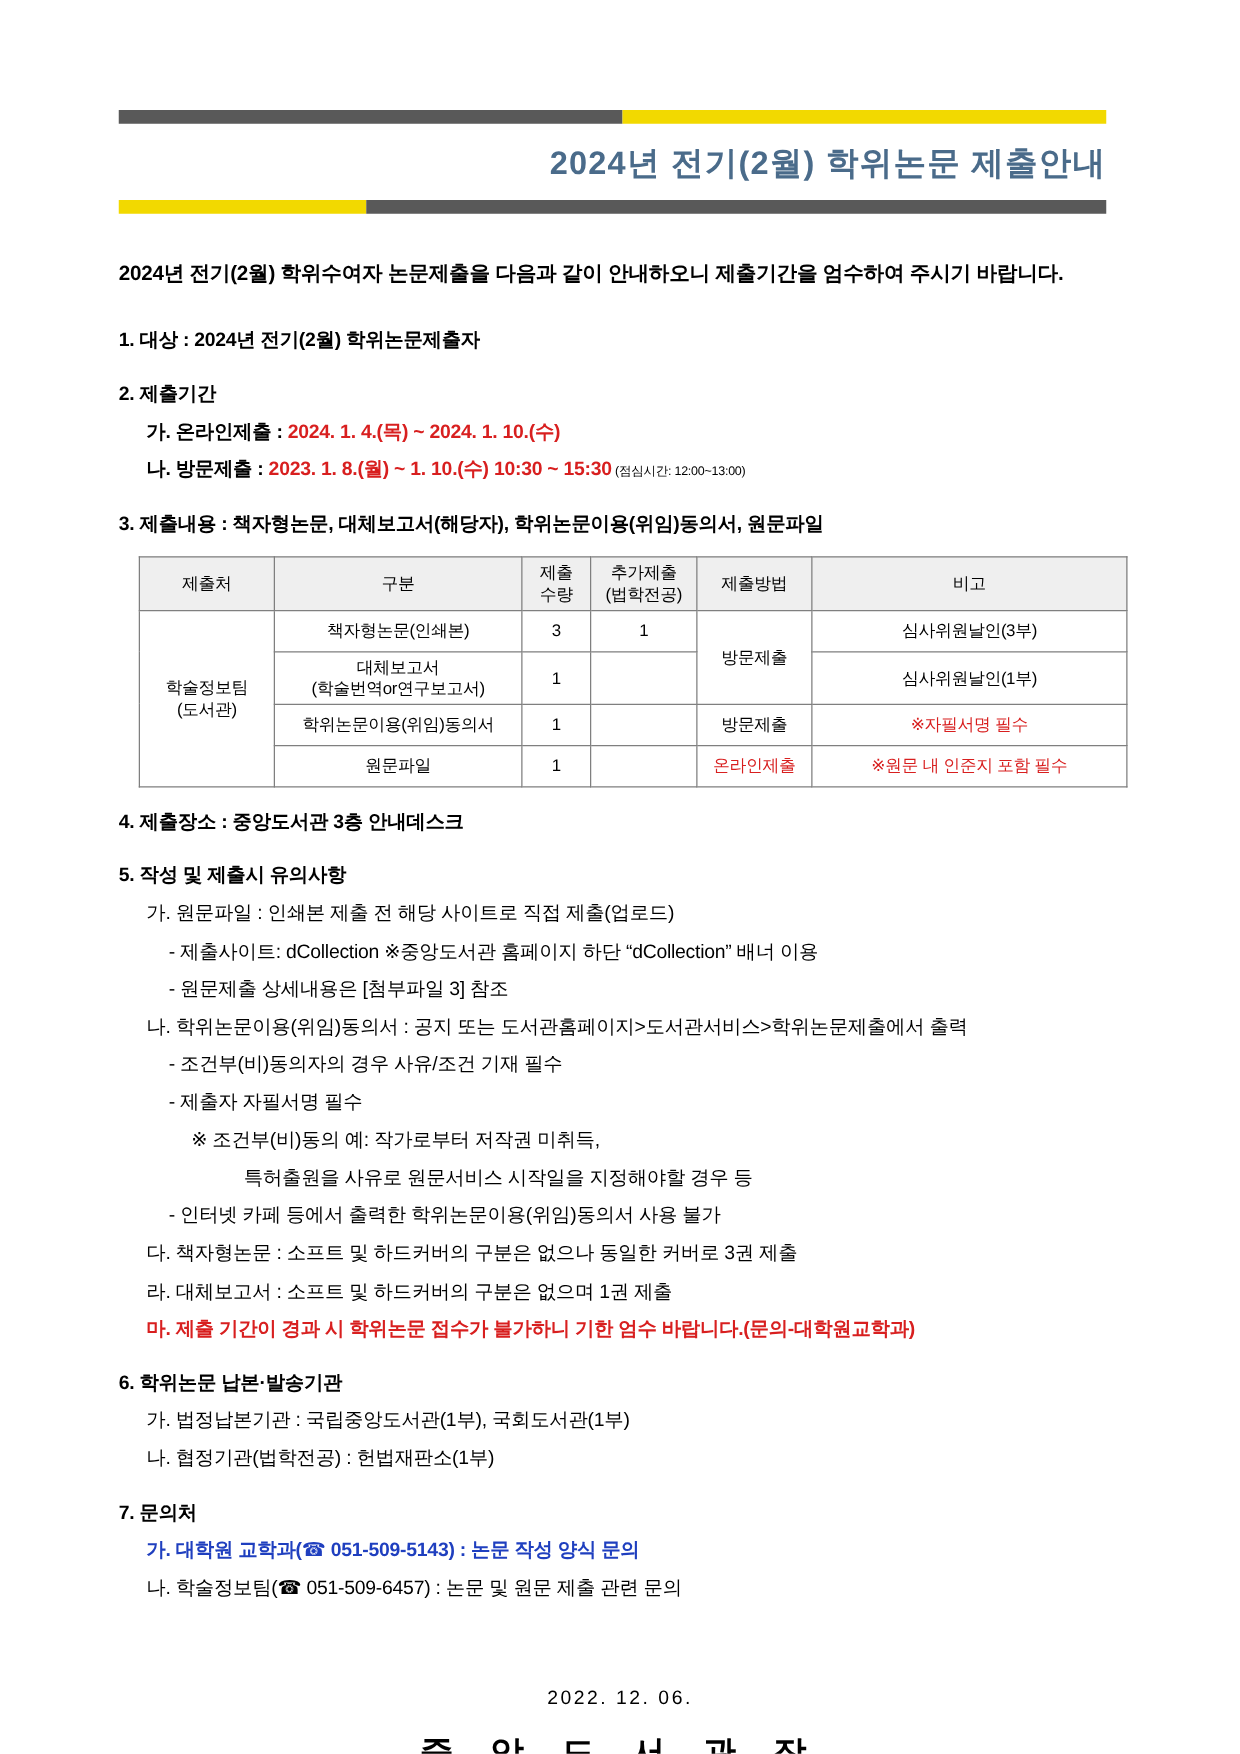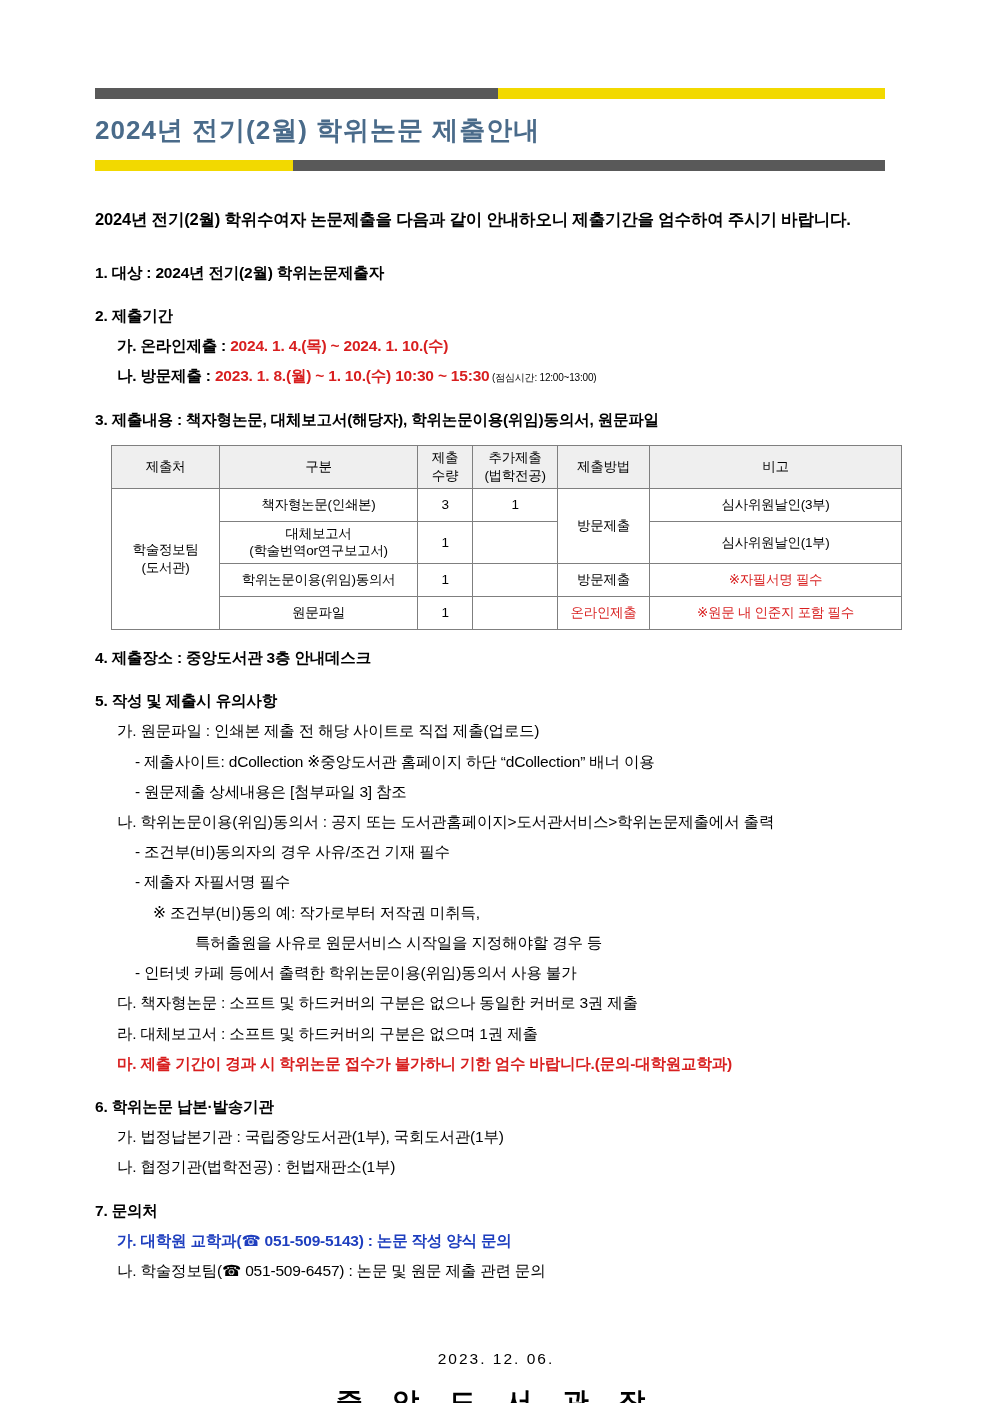--- a/index.html
+++ b/index.html
@@ -34,21 +34,21 @@
     display: flex;
     width: 100%;
   }
   .bar .seg-gray { background: #595959; }
   .bar .seg-yellow { background: #f2d900; }
   .bar-top .seg-gray { width: 51%; }
   .bar-top .seg-yellow { width: 49%; }
   .bar-bottom .seg-yellow { width: 25%; }
   .bar-bottom .seg-gray { width: 75%; }
   .banner-title {
-    text-align: left;
+    text-align: right;
     font-size: 26px;
     font-weight: bold;
     color: #4a6b8a;
     letter-spacing: 1px;
     padding: 14px 0 12px 0;
   }
 
   
   .intro {
     margin-top: 36px;
@@ -241,17 +241,17 @@
     <div class="item lvl2">
       <span class="blue" style="font-weight:bold">가. 대학원 교학과(</span><span class="blue" style="font-weight:bold">☎ 051-509-5143) : 논문 작성 양식 문의</span>
     </div>
     <div class="item lvl2">
       <span>나. 학술정보팀(</span><span>☎ 051-509-6457) : 논문 및 원문 제출 관련 문의</span>
     </div>
 
   </div>
 
   <div class="footer">
-    <div class="footer-date">2023.  12.  06.</div>
+    <div class="footer-date">2022.  12.  06.</div>
     <div class="footer-name">중 앙 도 서 관 장</div>
   </div>
 
 </div>
 
 </body></html>

